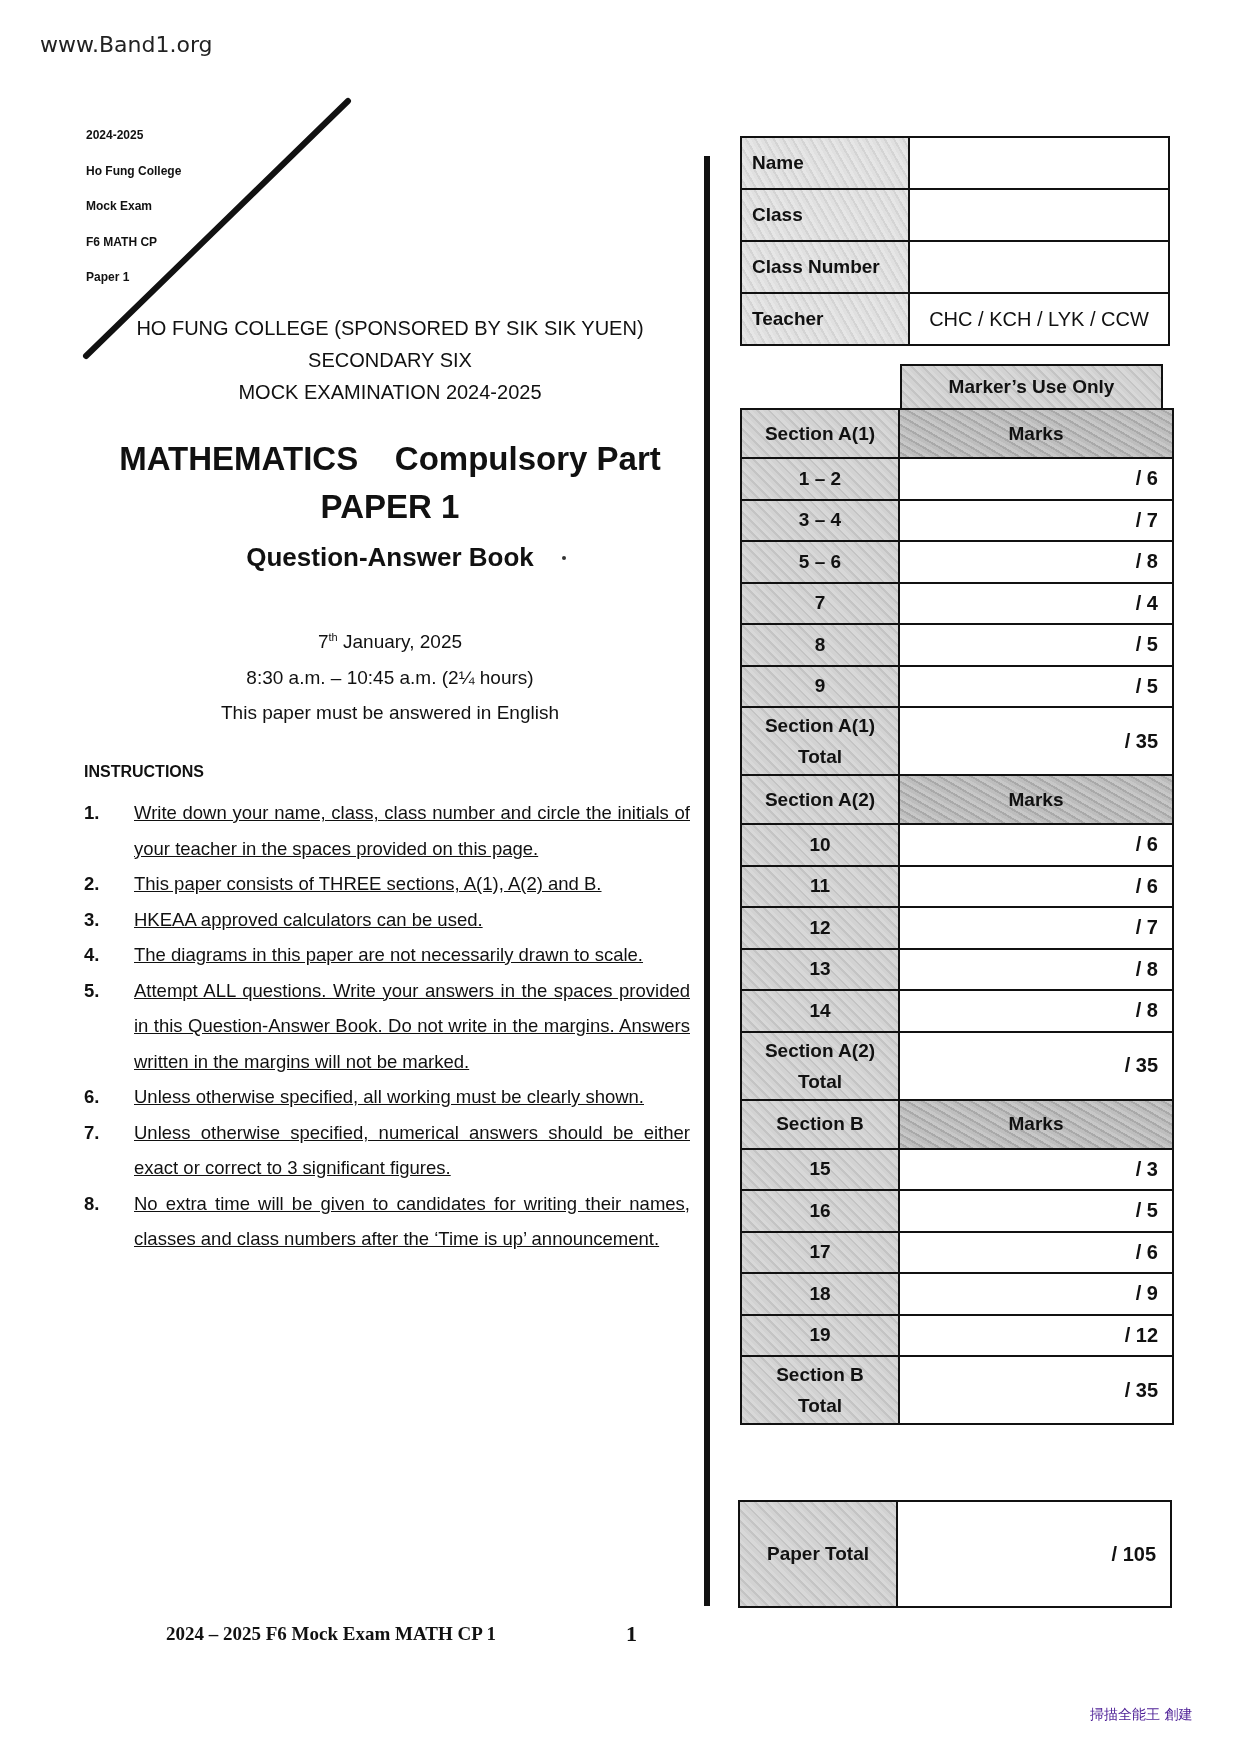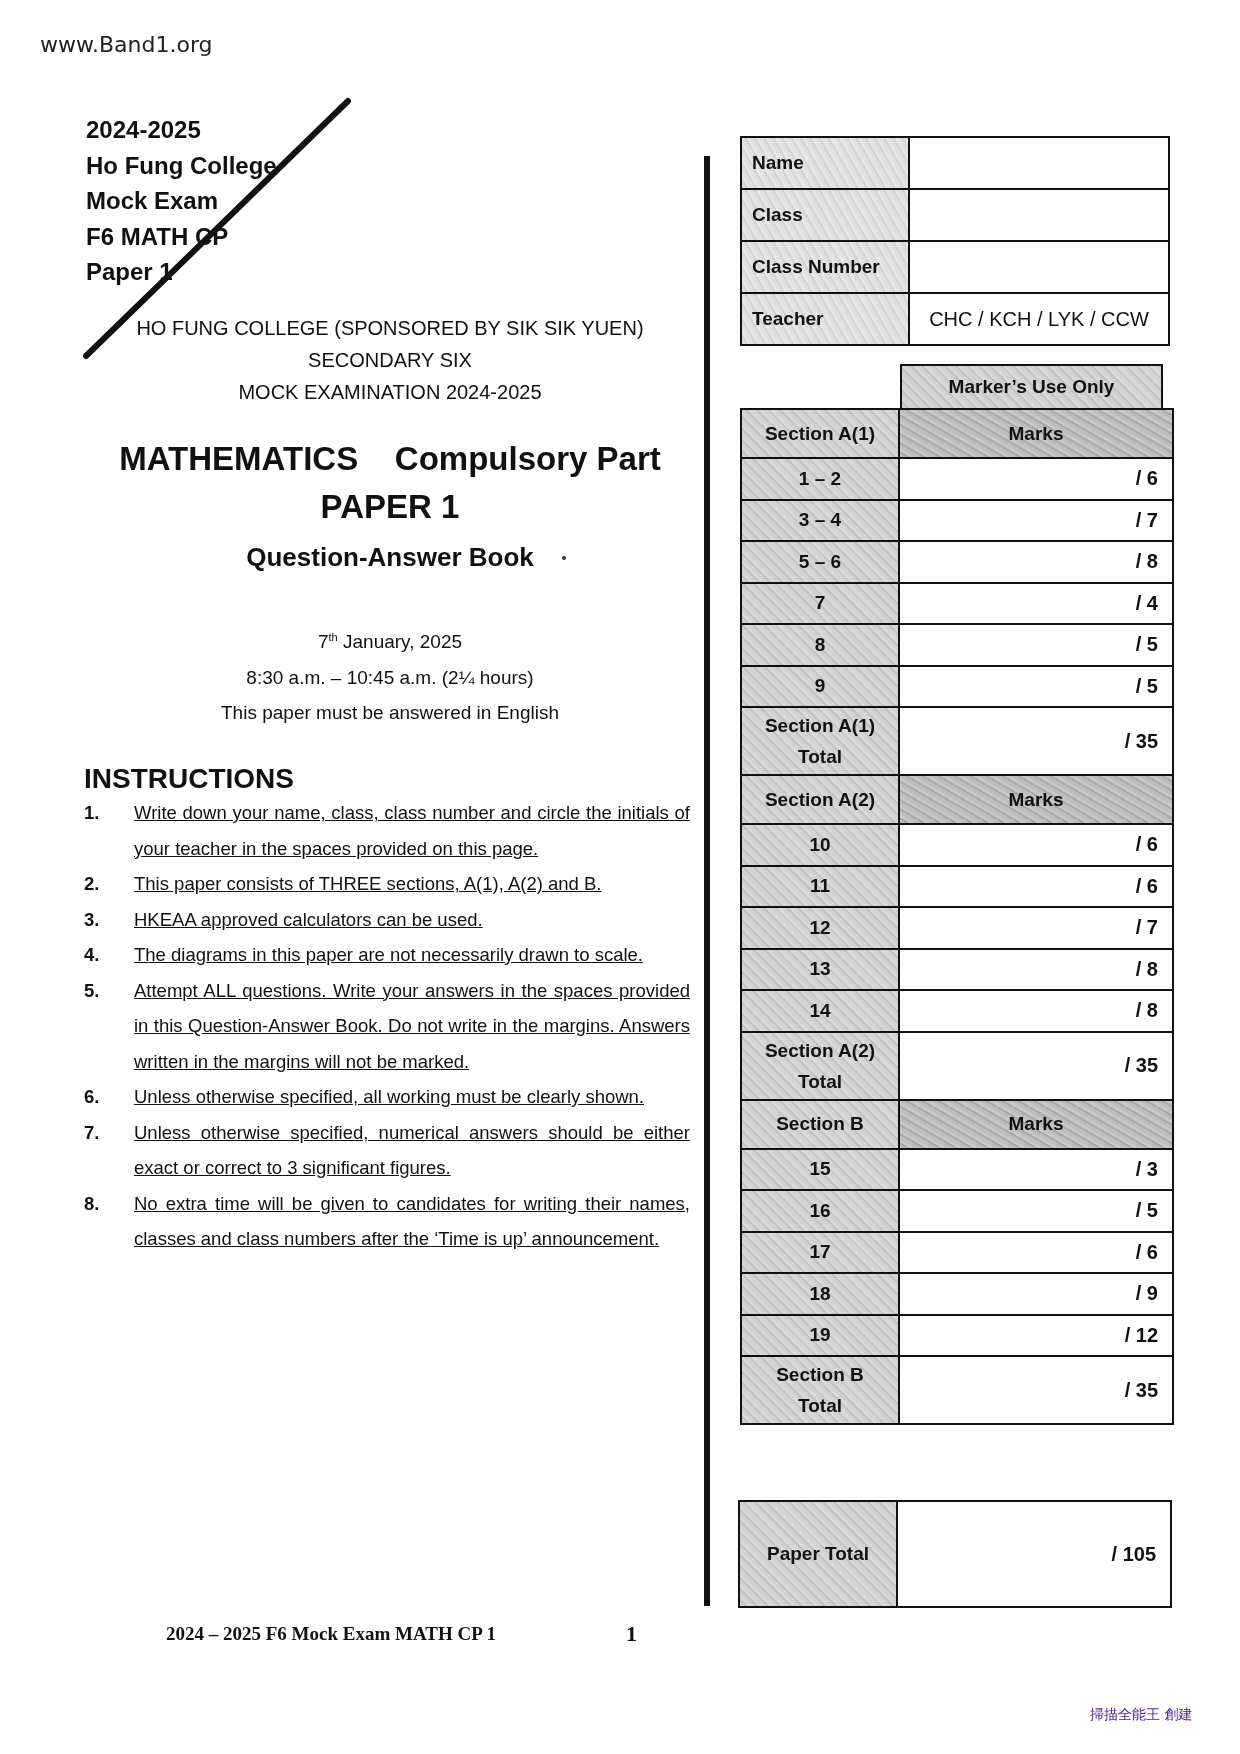--- a/index.html
+++ b/index.html
@@ -1,30 +1,30 @@
 <!DOCTYPE html>
 <html><head>
 <meta charset="utf-8">
 <style>
   html, body { margin: 0; padding: 0; background: #ffffff; }
   body { width: 1240px; height: 1754px; position: relative; overflow: hidden;
          font-family: "Liberation Sans", sans-serif; color: #111; }
   .abs { position: absolute; }
   .watermark { left: 40px; top: 32px; font-family: "DejaVu Sans", sans-serif; font-size: 22px; color: #222; }
-  .tl-block { left: 86px; top: 112px; font-weight: bold; font-size: 24px; line-height: 35.5px; }
+  .tl-block { left: 86px; top: 118px; font-weight: bold; font-size: 12px; line-height: 35.5px; }
   .slash { left: 0; top: 0; }
   .centered { text-align: center; width: 620px; left: 80px; }
   .school { top: 312px; font-size: 20px; line-height: 32px; }
   .title1 { top: 440px; font-size: 33px; font-weight: bold; white-space: pre; }
   .title2 { top: 488px; font-size: 33px; font-weight: bold; }
   .title3 { top: 542px; font-size: 26px; font-weight: bold; }
   .dot { left: 562px; top: 556px; width: 4px; height: 4px; background:#333; border-radius:50%; }
   .dateblock { top: 620px; font-size: 19px; line-height: 35.5px; }
   .dateblock sup { font-size: 11px; margin-top: 24px; }
-  .instr-head { left: 84px; top: 763px; font-weight: bold; font-size: 28px; }
+  .instr-head { left: 84px; top: 763px; font-weight: bold; font-size: 16px; }
   .instr { left: 84px; top: 795px; width: 606px; font-size: 18.5px; line-height: 35.5px; }
   .instr li { list-style: none; display: flex; }
   .instr ol { margin: 0; padding: 0; }
   .instr .num { width: 50px; flex: none; font-weight: bold; }
   .instr .txt { flex: 1; text-align: justify; text-decoration: underline; }
   .vline { left: 704px; top: 156px; width: 6px; height: 1450px; background: #111; }
   table.grid { border-collapse: collapse; position: absolute; }
   table.grid td { border: 2.5px solid #111; font-weight: bold; font-size: 19px; padding: 0; }
   .shade { background: repeating-linear-gradient(45deg, #d2d2d2 0 3px, #c4c4c4 3px 5px, #d8d8d8 5px 8px); text-align: center; }
   .shade-dk { background: repeating-linear-gradient(30deg, #bdbdbd 0 3px, #a9a9a9 3px 5px, #c7c7c7 5px 8px); text-align: center; }

